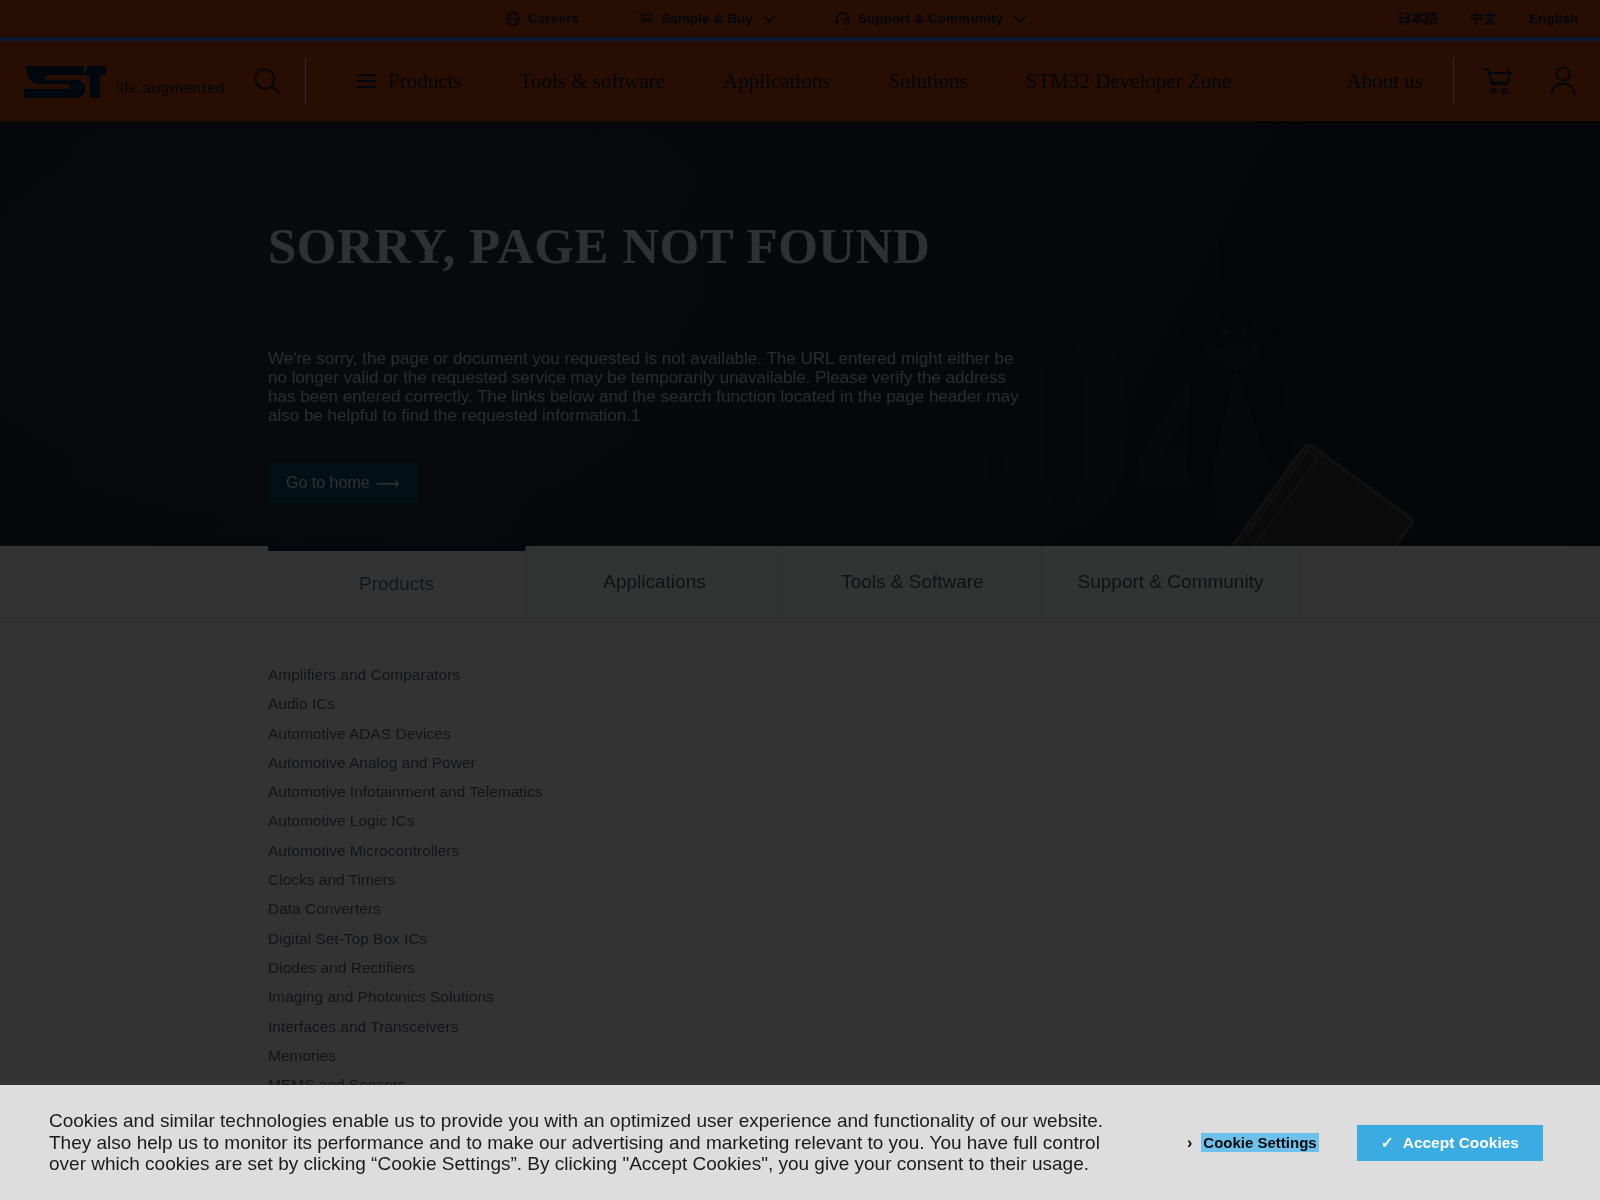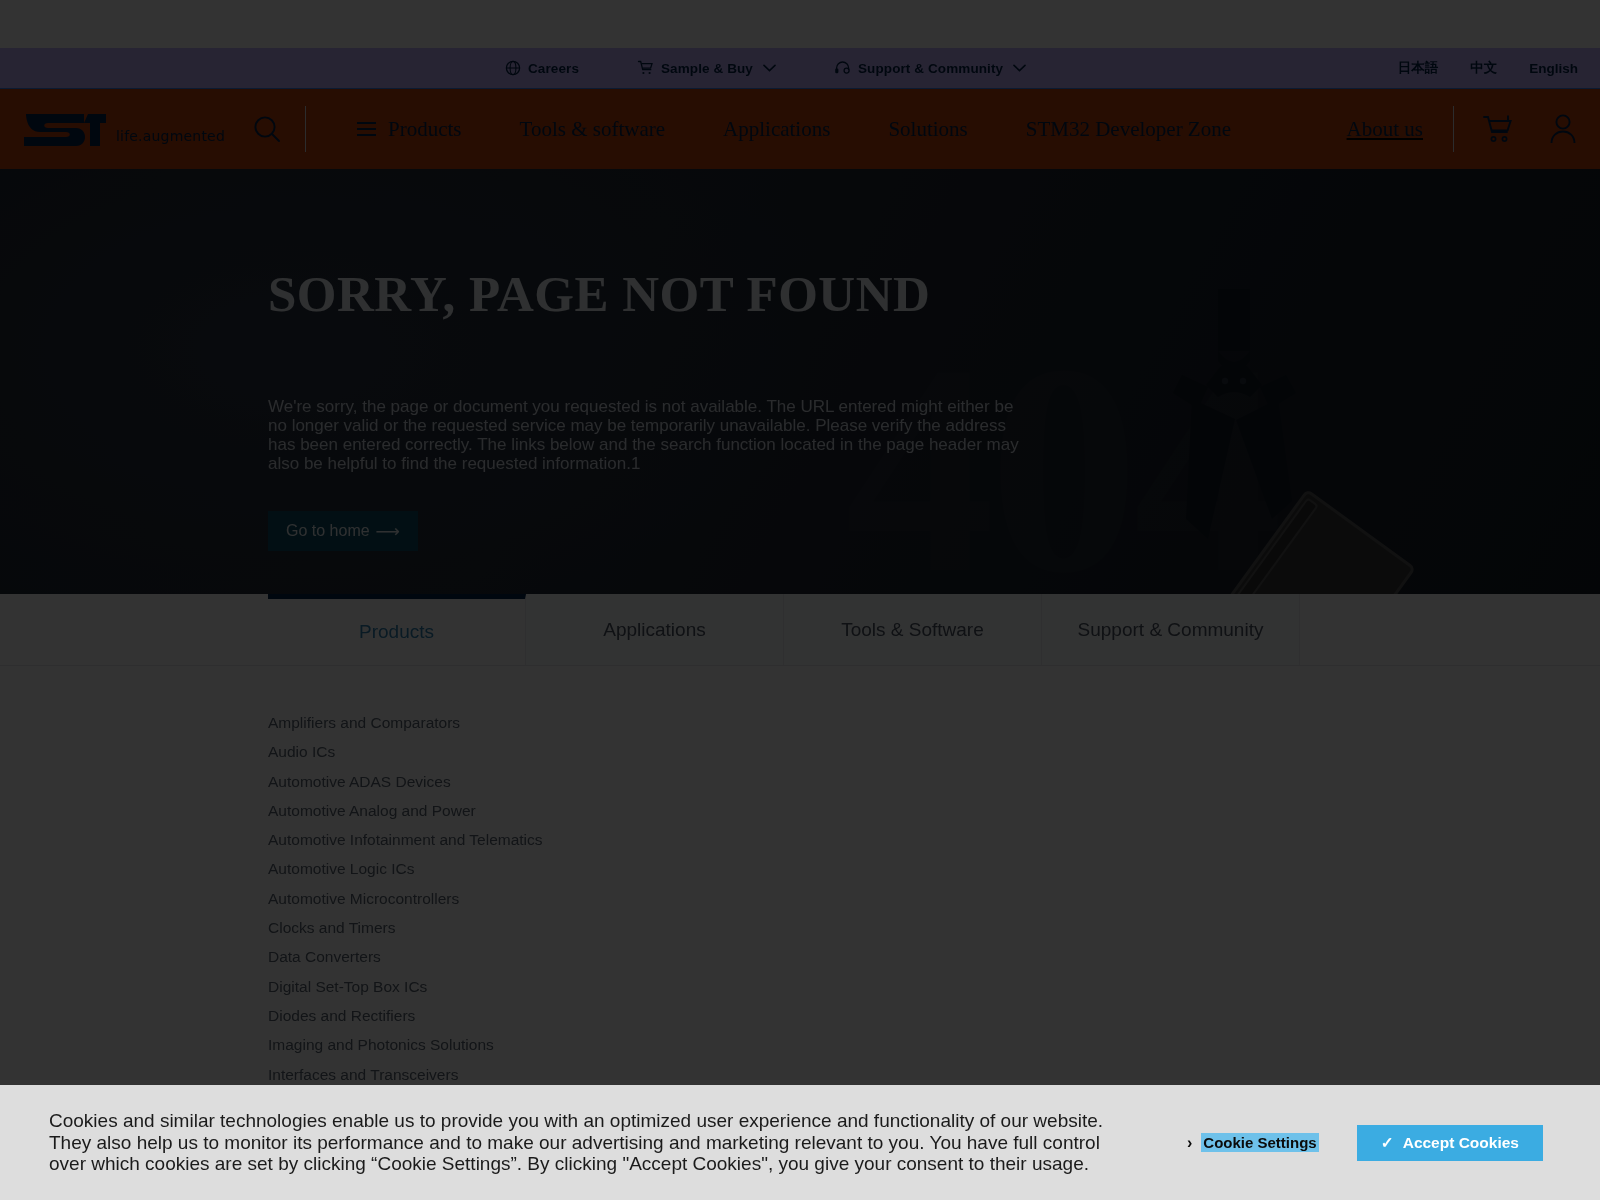--- a/index.html
+++ b/index.html
@@ -18,26 +18,25 @@
   .dimmer {
     position: absolute; inset: 0;
     background: rgba(0,0,0,0.80);
     z-index: 500;
     pointer-events: none;
   }
 
   
   .topbar {
     height: 41px;
-    background: #c4b5fd;
+    background: #c2410c;
     display: flex;
     align-items: center;
     position: relative;
-    border-bottom: 1px solid #3b82f6;
-    margin-top: 48px;
+    border-bottom: 4px solid #3b82f6;
   }
   .topbar-center {
     display: flex;
     align-items: center;
     gap: 58px;
     position: absolute;
     left: 505px;
   }
   .tb-item {
     display: flex; align-items: center; gap: 7px;
@@ -82,21 +81,21 @@
     font-size: 21px;
     color: #03234b;
     padding: 0 29px;
     cursor: pointer;
     display: flex; align-items: center; gap: 12px;
     white-space: nowrap;
   }
   .burger { display: inline-flex; flex-direction: column; gap: 4px; }
   .burger i { display:block; width: 19px; height: 2px; background:#03234b; }
   .header-right {
-    position: absolute; right: 22px; display: flex; align-items: center; gap: 0; text-decoration: underline;
+    position: absolute; right: 22px; display: flex; align-items: center; gap: 0;
   }
   .about {
     font-family: "Liberation Serif", serif; font-size: 21px; color:#03234b;
     padding-right: 30px; cursor: pointer;
   }
   .hdiv { width: 1px; height: 46px; background: #d9dde2; margin-right: 28px; }
   .icon-btn { cursor: pointer; display:flex; align-items:center; }
   .icon-btn + .icon-btn { margin-left: 34px; }
 
   

